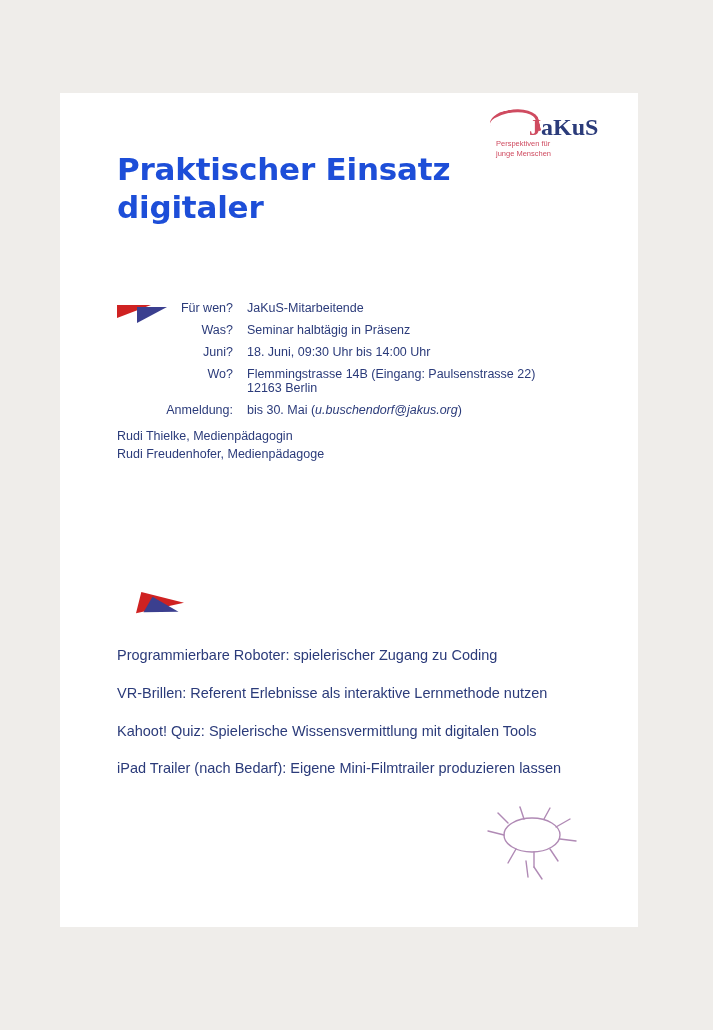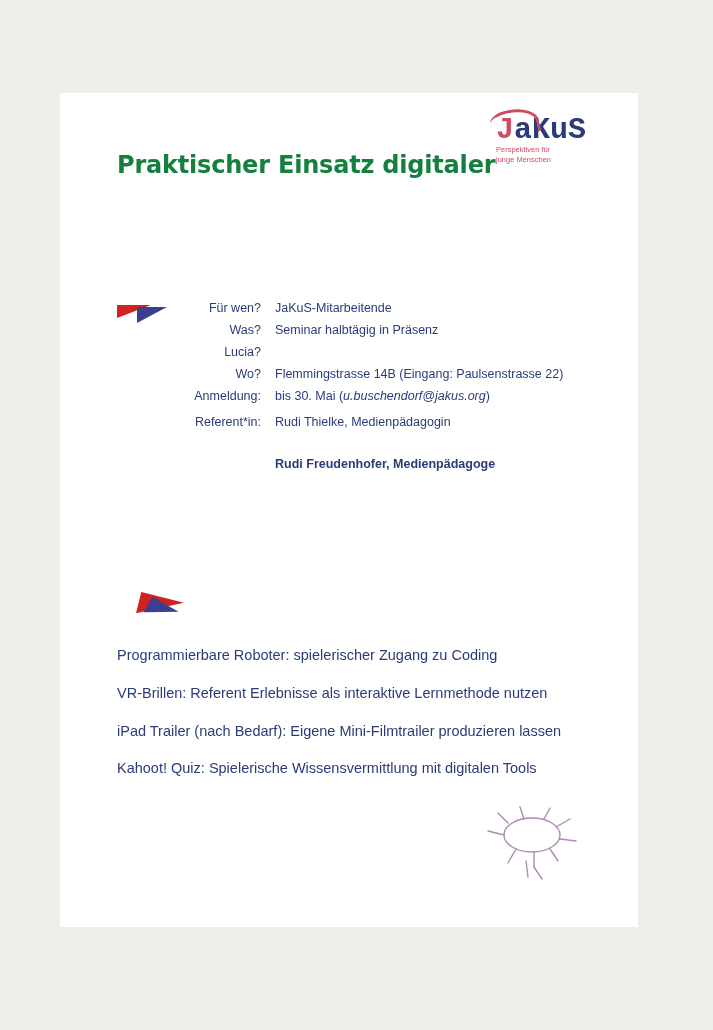--- a/index.html
+++ b/index.html
@@ -24,26 +24,27 @@
 
   
   .logo {
     position: absolute;
     right: 24px;
     top: 22px;
     width: 118px;
     text-align: left;
   }
   .logo-word {
-    font-family: Liberation Mono, monospace;
-    font-size: 30px;
+    font-family: Liberation Serif, serif;
+    font-size: 24px;
     font-weight: bold;
     letter-spacing: 0px;
     color: #2b3b7a;
     line-height: 1;
+    margin-left: 33px;
   }
   .logo-word .alt { color: #cf4b60; }
   .logo-tag {
     margin-top: 0;
     font-size: 7.5px;
     color: #cf4b60;
     line-height: 1.35;
     font-family: "Liberation Sans", sans-serif;
   }
   .logo-swoosh {
@@ -57,58 +58,57 @@
     border-radius: 40% 60% 0 0;
     transform: rotate(-12deg);
   }
 
   
   .title {
     position: absolute;
     left: 57px;
     top: 58px;
     width: 420px;
-    color: #15803d;
+    color: #1d4ed8;
     font-family: "DejaVu Sans", sans-serif;
     font-weight: bold;
-    font-size: 24px;
+    font-size: 31px;
     line-height: 1.22;
     letter-spacing: -0.2px;
   }
   .title .l2 { display: block; }
 
   
   .info {
     position: absolute;
     left: 57px;
     top: 208px;
     width: 470px;
     color: #2b3b7a;
     font-size: 12.5px;
   }
   .info-row {
     display: flex;
     margin-bottom: 8px;
-    padding-left: 28px;
   }
   .info-label {
     width: 130px;
     text-align: right;
     padding-right: 14px;
     box-sizing: border-box;
     white-space: nowrap;
   }
   .info-value {
     flex: 1;
   }
   .info-value .line { display: block; }
   .info-value em { font-style: italic; }
   .gap-top { }
   .gap-top2 { margin-top: 12px; }
-  .sub-line { margin-top: 28px; font-weight: bold; }
+  .sub-line { margin-top: 4px; }
 
   
   .arrow1 {
     position: absolute;
     left: 57px;
     top: 212px;
     width: 52px;
     height: 24px;
   }
   .arrow1 .a {
@@ -207,39 +207,42 @@
     </div>
 
     <div class="info-row">
       <div class="info-label">Was?</div>
       <div class="info-value">
         <span class="line">Seminar halbtägig in Präsenz</span>
       </div>
     </div>
 
     <div class="info-row">
-      <div class="info-label">Lucia?</div>
+      <div class="info-label">Juni?</div>
+      <div class="info-value">
+        <span class="line">18. Juni, 09:30 Uhr bis 14:00 Uhr</span>
+      </div>
     </div>
 
     <div class="info-row">
       <div class="info-label">Wo?</div>
       <div class="info-value">
         <span class="line">Flemmingstrasse 14B (Eingang: Paulsenstrasse 22)</span>
+        <span class="line">12163 Berlin</span>
       </div>
     </div>
 
     <div class="info-row gap-top">
       <div class="info-label">Anmeldung:</div>
       <div class="info-value">
         <span>bis 30. Mai (</span><em>u.buschendorf@jakus.org</em><span>)</span>
       </div>
     </div>
 
     <div class="info-row gap-top2">
-      <div class="info-label">Referent*in:</div>
       <div class="info-value">
         <span class="line">Rudi Thielke, Medienpädagogin</span>
         <span class="line sub-line">Rudi Freudenhofer, Medienpädagoge</span>
       </div>
     </div>
 
   </div>
 
   <div class="arrow2">
     <span class="a"></span>
@@ -247,24 +250,24 @@
   </div>
 
   <div class="topics">
     <div class="topic">
       <b>Programmierbare Roboter</b><span>: spielerischer Zugang zu Coding</span>
     </div>
     <div class="topic">
       <b>VR-Brillen</b><span>: Referent Erlebnisse als interaktive Lernmethode nutzen</span>
     </div>
     <div class="topic">
+      <b>Kahoot! Quiz</b><span>: Spielerische Wissensvermittlung mit digitalen Tools</span>
+    </div>
+    <div class="topic">
       <b>iPad Trailer</b><span> (nach Bedarf): Eigene Mini-Filmtrailer produzieren lassen</span>
-    </div>
-    <div class="topic">
-      <b>Kahoot! Quiz</b><span>: Spielerische Wissensvermittlung mit digitalen Tools</span>
     </div>
   </div>
 
   <div class="doodle">
     <svg width="100" height="80" viewBox="0 0 100 80" fill="none" stroke="#b08ab5" stroke-width="1.4" stroke-linecap="round">
       <ellipse cx="48" cy="30" rx="28" ry="17"></ellipse>
       <path d="M20 30 L4 26"></path>
       <path d="M24 18 L14 8"></path>
       <path d="M40 14 L36 2"></path>
       <path d="M60 14 L66 3"></path>

